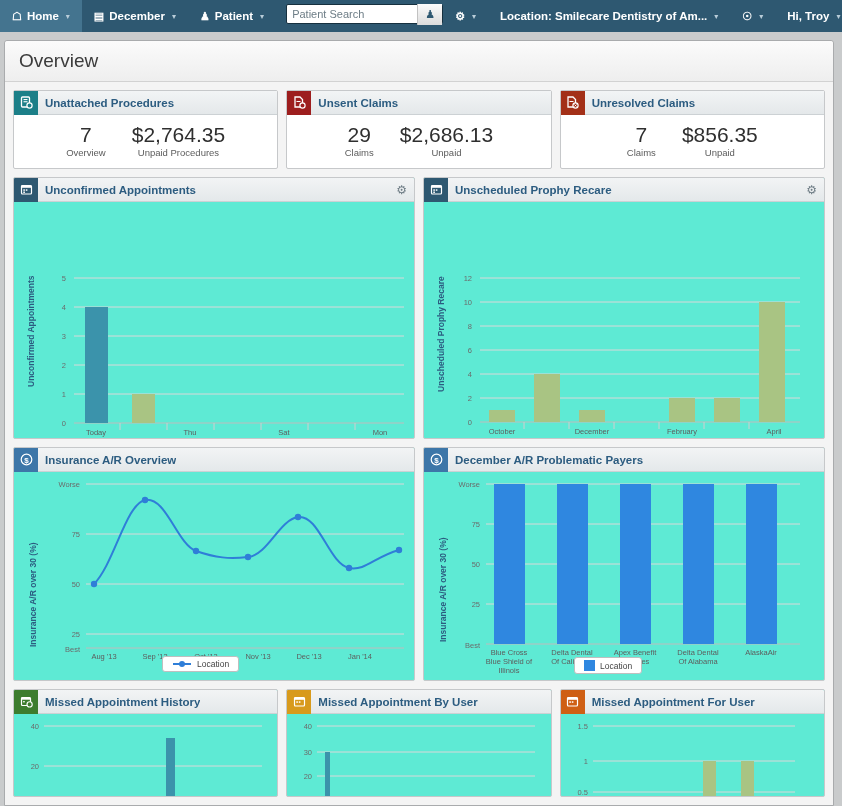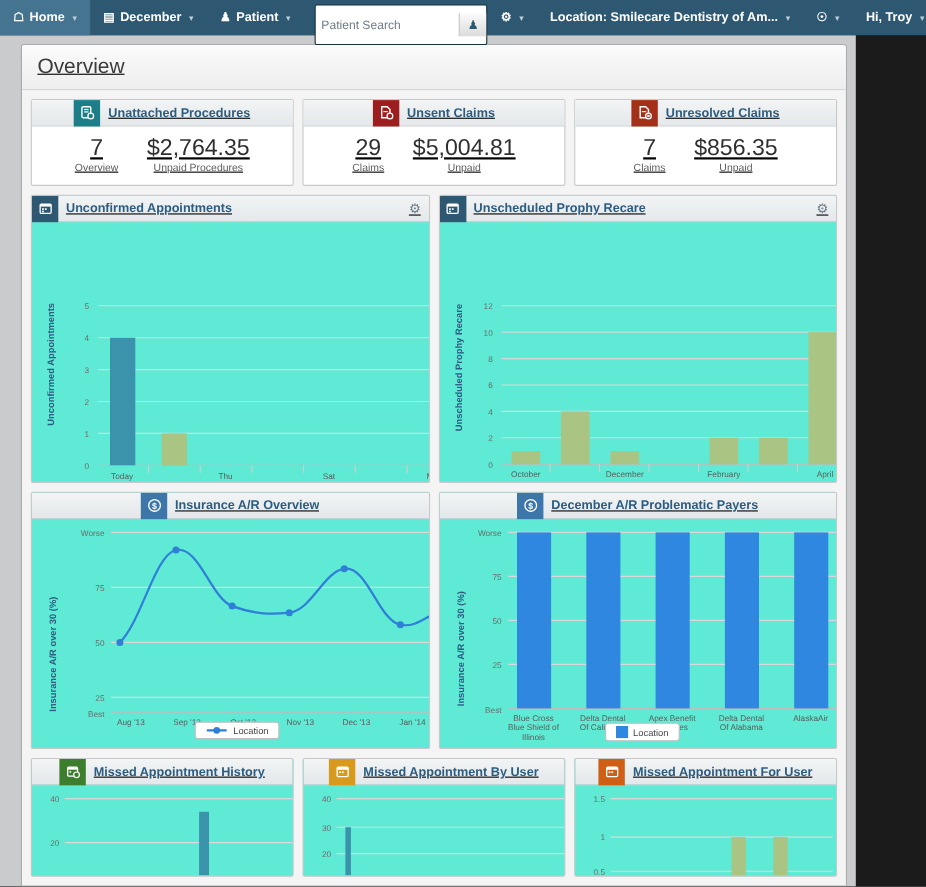--- a/index.html
+++ b/index.html
@@ -26,21 +26,21 @@
   }
   .nav-item.active { background: #44748f; }
   .nav-item .caret {
     font-size: 8px; color: #b9cdd9; margin-left: 2px; font-weight: normal;
   }
   .nav-ico { font-size: 11px; line-height: 1; color: #fff; }
 
   .searchbox {
     display: flex; align-items: center;
     margin: 4px 0 4px 10px;
-    width: 157px; height: 37px;
+    width: 157px; height: 20px;
     background: #ffffff;
     border: 1px solid #16303f;
     border-radius: 2px;
     position: relative;
   }
   .searchbox input {
     border: 0; outline: none; width: 130px; height: 21px;
     padding: 0 5px; font-size: 11px; color: #333;
     font-family: "Liberation Sans", sans-serif;
     background: transparent;
@@ -53,24 +53,23 @@
     display: flex; align-items: center; justify-content: center;
     font-size: 11px; color: #2e5871;
   }
 
   .nav-right {
     margin-left: auto; display: flex; align-items: stretch;
   }
 
   
   .page {
-    width: 778px; height: 774px;
+    width: 842px; height: 774px;
     background: #c9cbcc;
-    padding: 8px 8px 0 19px;
-    text-decoration: underline;
+    padding: 8px 8px 0 4px;
   }
   .content-card {
     background: #f4f4f4;
     border: 1px solid #a9abad;
     border-radius: 3px 3px 0 0;
     height: 766px;
     display: flex; flex-direction: column;
   }
   .page-title {
     font-size: 19px; color: #3b3b3b; font-weight: normal;
@@ -92,21 +91,20 @@
     border: 1px solid #c6c8ca;
     border-radius: 2px;
     flex: 1;
     display: flex; flex-direction: column;
   }
   .panel-head {
     display: flex; align-items: center;
     height: 24px;
     background: linear-gradient(#f2f4f5,#e4e8ea);
     border-bottom: 1px solid #ccd1d4;
-    justify-content: center;
   }
   .panel-badge {
     width: 24px; height: 24px;
     display: flex; align-items: center; justify-content: center;
     font-size: 12px; color: #fff;
     flex: none;
   }
   .panel-title {
     font-size: 11.5px; font-weight: bold; color: #2c5c80;
     padding-left: 7px; white-space: nowrap; overflow: hidden;
@@ -249,21 +247,21 @@
                 </svg>
           </div>
           <div class="panel-title">Unsent Claims</div>
         </div>
         <div class="stat-body">
           <div class="stat-block">
             <div class="stat-num">29</div>
             <div class="stat-lbl">Claims</div>
           </div>
           <div class="stat-block">
-            <div class="stat-num">$5,004.81</div>
+            <div class="stat-num">$2,686.13</div>
             <div class="stat-lbl">Unpaid</div>
           </div>
         </div>
       </div>
 
       <div class="stat-card">
         <div class="panel-head">
           <div class="panel-badge" style="background:#a33018">
             <svg width="13" height="13" viewBox="0 0 13 13">
                   <path d="M2 1h5l2.5 2.5V11H2z" fill="none" stroke="#fff" stroke-width="1.3"></path>

